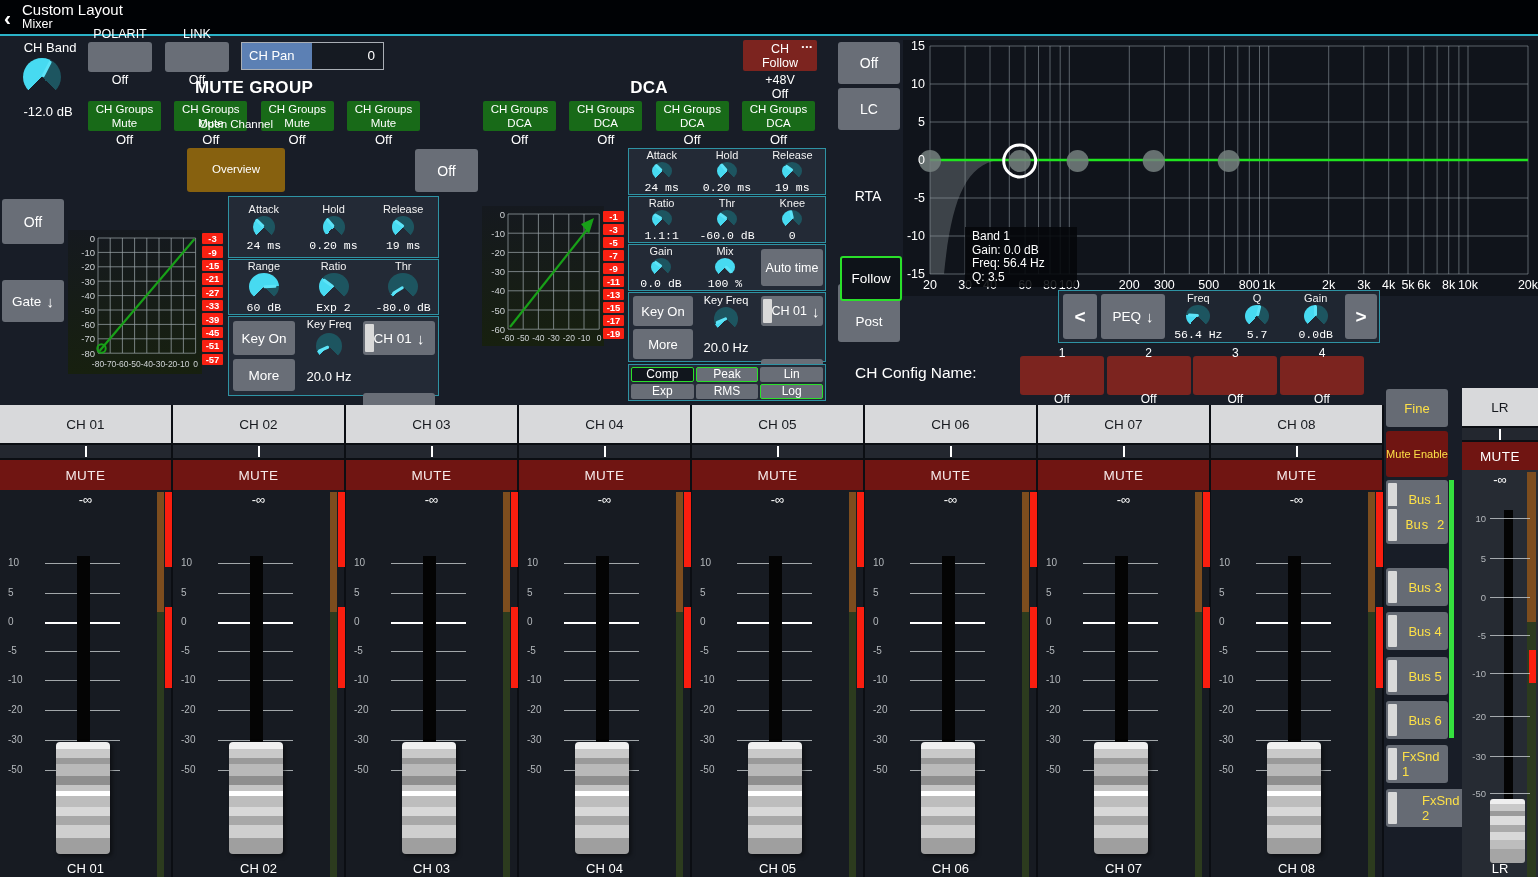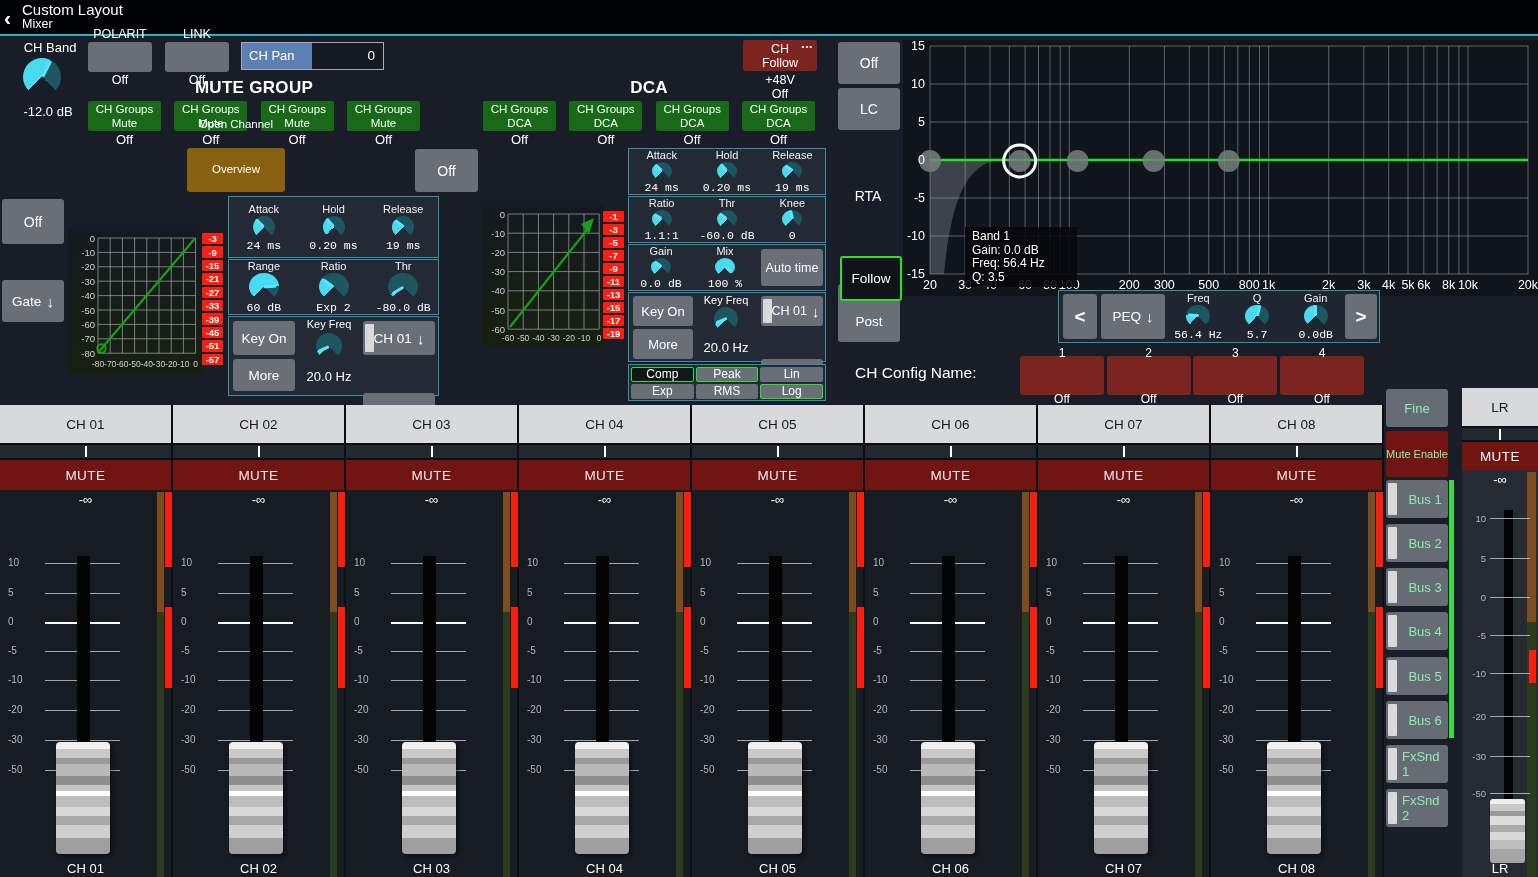--- a/index.html
+++ b/index.html
@@ -79,21 +79,21 @@
       #8e8e8e 30% 38%,#c4c4c4 38% 44%,#ffffff 44% 48%,#bdbdbd 48% 58%,#d8d8d8 58% 66%,
       #a8a8a8 66% 74%,#cfcfcf 74% 86%,#9f9f9f 86% 100%);}
   .m-brown{position:absolute;left:157px;top:2px;width:7px;height:120px;background:#7d4d1e;}
   .m-dkgreen{position:absolute;left:157px;top:122px;bottom:0;width:7px;background:#2c3b1e;}
   .m-red1{position:absolute;left:165px;top:2px;width:7px;height:75px;background:#fa1e0f;}
   .m-red2{position:absolute;left:165px;top:117px;width:7px;height:81px;background:#fa1e0f;}
   .strip-bot{position:absolute;bottom:1px;left:0;right:0;text-align:center;font-size:13px;}
   
   #sidebar{left:1384px;top:0;width:78px;height:877px;}
   .side-btn{position:absolute;left:2px;width:62px;height:38px;background:#666b74;border-radius:3px;
-            color:#86efac;font-size:13px;display:flex;align-items:center;justify-content:center;}
+            color:#fde047;font-size:13px;display:flex;align-items:center;justify-content:center;}
   .bus-lbl{margin-left:16px;}
   .wbar2{position:absolute;left:2px;top:3px;bottom:3px;width:9px;background:#d9d9d9;border-radius:1px;}
   .green-stripe{position:absolute;left:65px;top:480px;width:5px;height:258px;background:#35e03e;}
   
   #master{left:1462px;top:388px;width:76px;height:489px;background:#262b33;display:flex;flex-direction:column;}
   .mst-head{height:38px;background:#d8d9db;color:#16191e;font-size:13.5px;display:flex;align-items:center;justify-content:center;}
   .mst-pan{height:12px;background:#23272f;position:relative;border-top:2px solid #0b0e13;border-bottom:2px solid #0b0e13;}
   .mst-mute{height:28px;background:#701512;font-size:13.5px;letter-spacing:.5px;display:flex;align-items:center;justify-content:center;}
   .mst-body{flex:1;position:relative;}
   .mlabel{position:absolute;left:0;width:24px;text-align:right;font-size:9.5px;color:#b4b8bc;}
@@ -906,21 +906,21 @@
     </div>
 
   <div class="abs" id="sidebar">
     <div class="side-btn" style="top:389px">Fine</div>
     <div class="side-btn" style="top:431px;height:46px;background:#701512;font-size:11px">Mute Enable</div>
     <div class="green-stripe"></div>
   <div class="side-btn" style="top: 480px;">
         <span class="wbar2"></span>
         <span class="bus-lbl">Bus 1</span>
       </div>
-      <div class="side-btn" style="top: 524px;">
+      <div class="side-btn" style="top: 506px; font-family: Liberation Mono, monospace;">
         <span class="wbar2"></span>
         <span class="bus-lbl">Bus 2</span>
       </div>
       <div class="side-btn" style="top: 568px;">
         <span class="wbar2"></span>
         <span class="bus-lbl">Bus 3</span>
       </div>
       <div class="side-btn" style="top: 612px;">
         <span class="wbar2"></span>
         <span class="bus-lbl">Bus 4</span>
@@ -930,21 +930,21 @@
         <span class="bus-lbl">Bus 5</span>
       </div>
       <div class="side-btn" style="top: 701px;">
         <span class="wbar2"></span>
         <span class="bus-lbl">Bus 6</span>
       </div>
       <div class="side-btn" style="top: 745px;">
         <span class="wbar2"></span>
         <span class="bus-lbl">FxSnd 1</span>
       </div>
-      <div class="side-btn" style="top: 789px;">
+      <div class="side-btn" style="top: 789px; padding-left: 20px;">
         <span class="wbar2"></span>
         <span class="bus-lbl">FxSnd 2</span>
       </div>
     </div>
 
   <div class="abs" id="master">
     <div class="mst-head">LR</div>
     <div class="mst-pan">
       <div class="pan-line"></div>
     </div>

